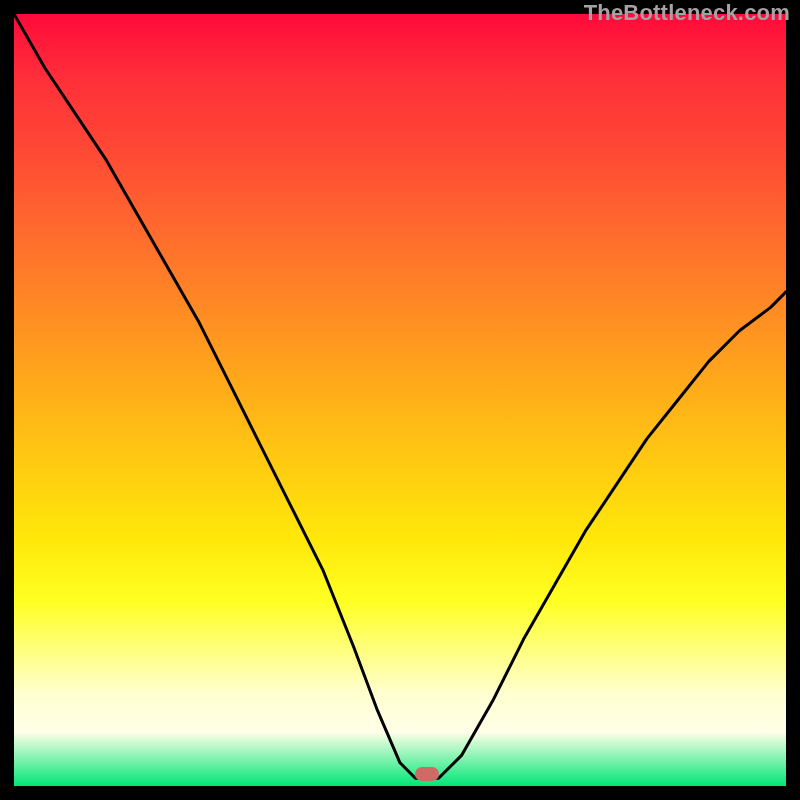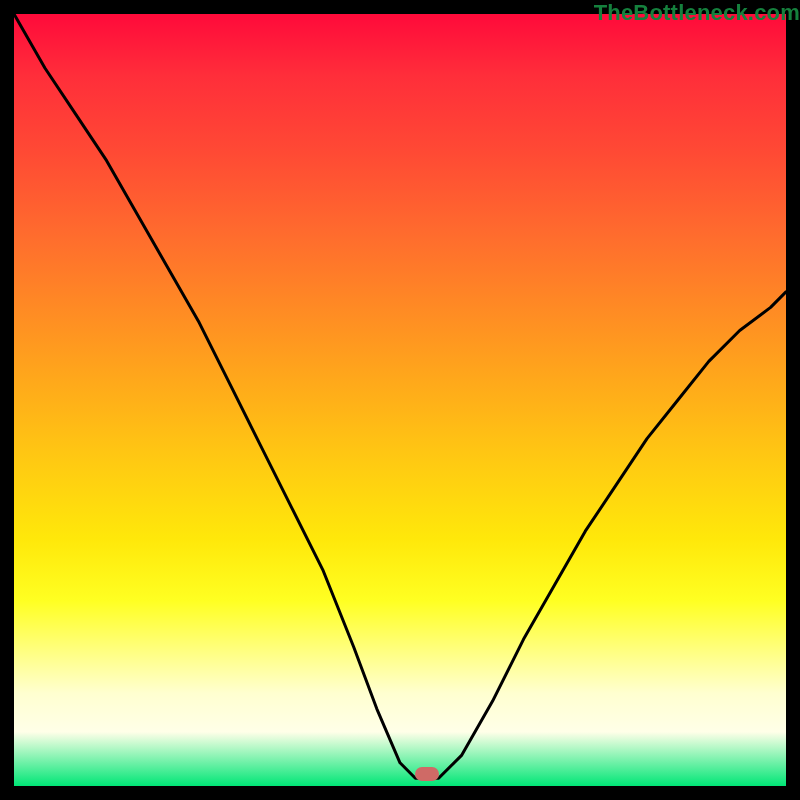--- a/index.html
+++ b/index.html
@@ -50,22 +50,22 @@
   .marker {
     position: absolute;
     width: 24px;
     height: 14px;
     border-radius: 7px;
     background: #cf6a66;
   }
   .watermark {
     position: absolute;
     top: 0;
-    right: 0;
-    color: #15803d;
+    right: 10px;
+    color: #a3a3a3;
     font-size: 22px;
     font-weight: 600;
     letter-spacing: 0.2px;
     user-select: none;
   }
 </style>
 </head>
 <body>
 
 <div class="wrap">

